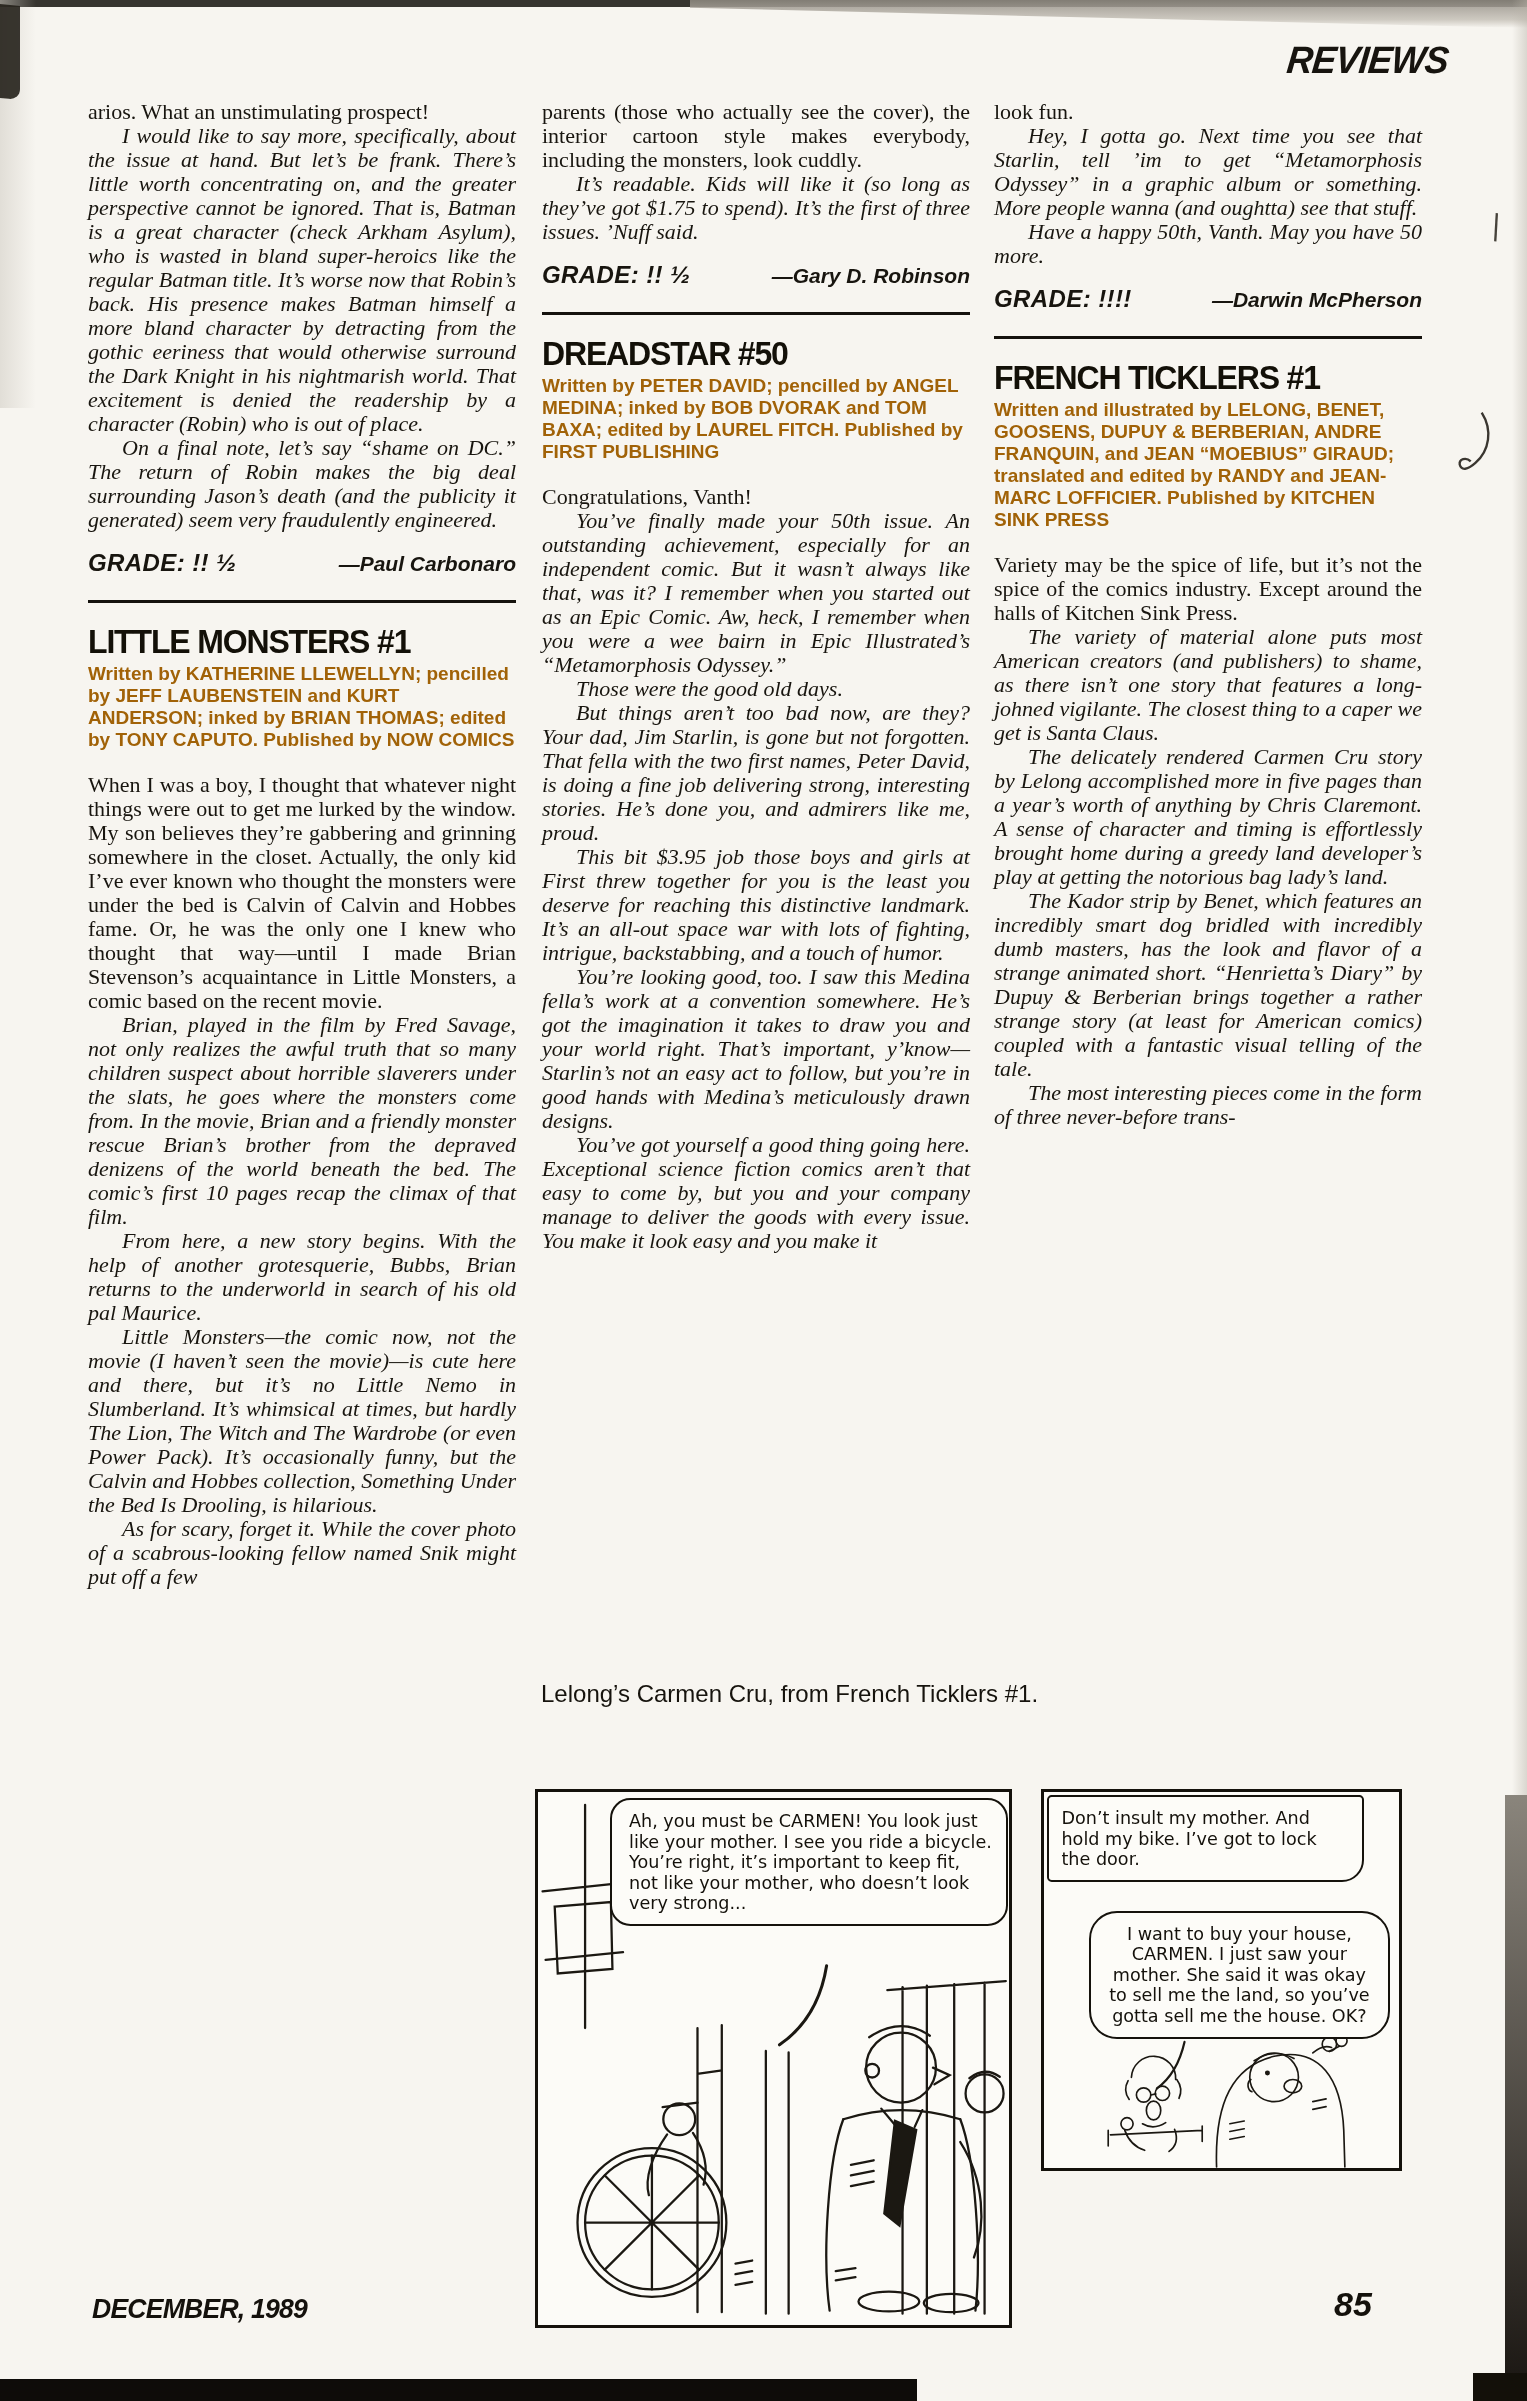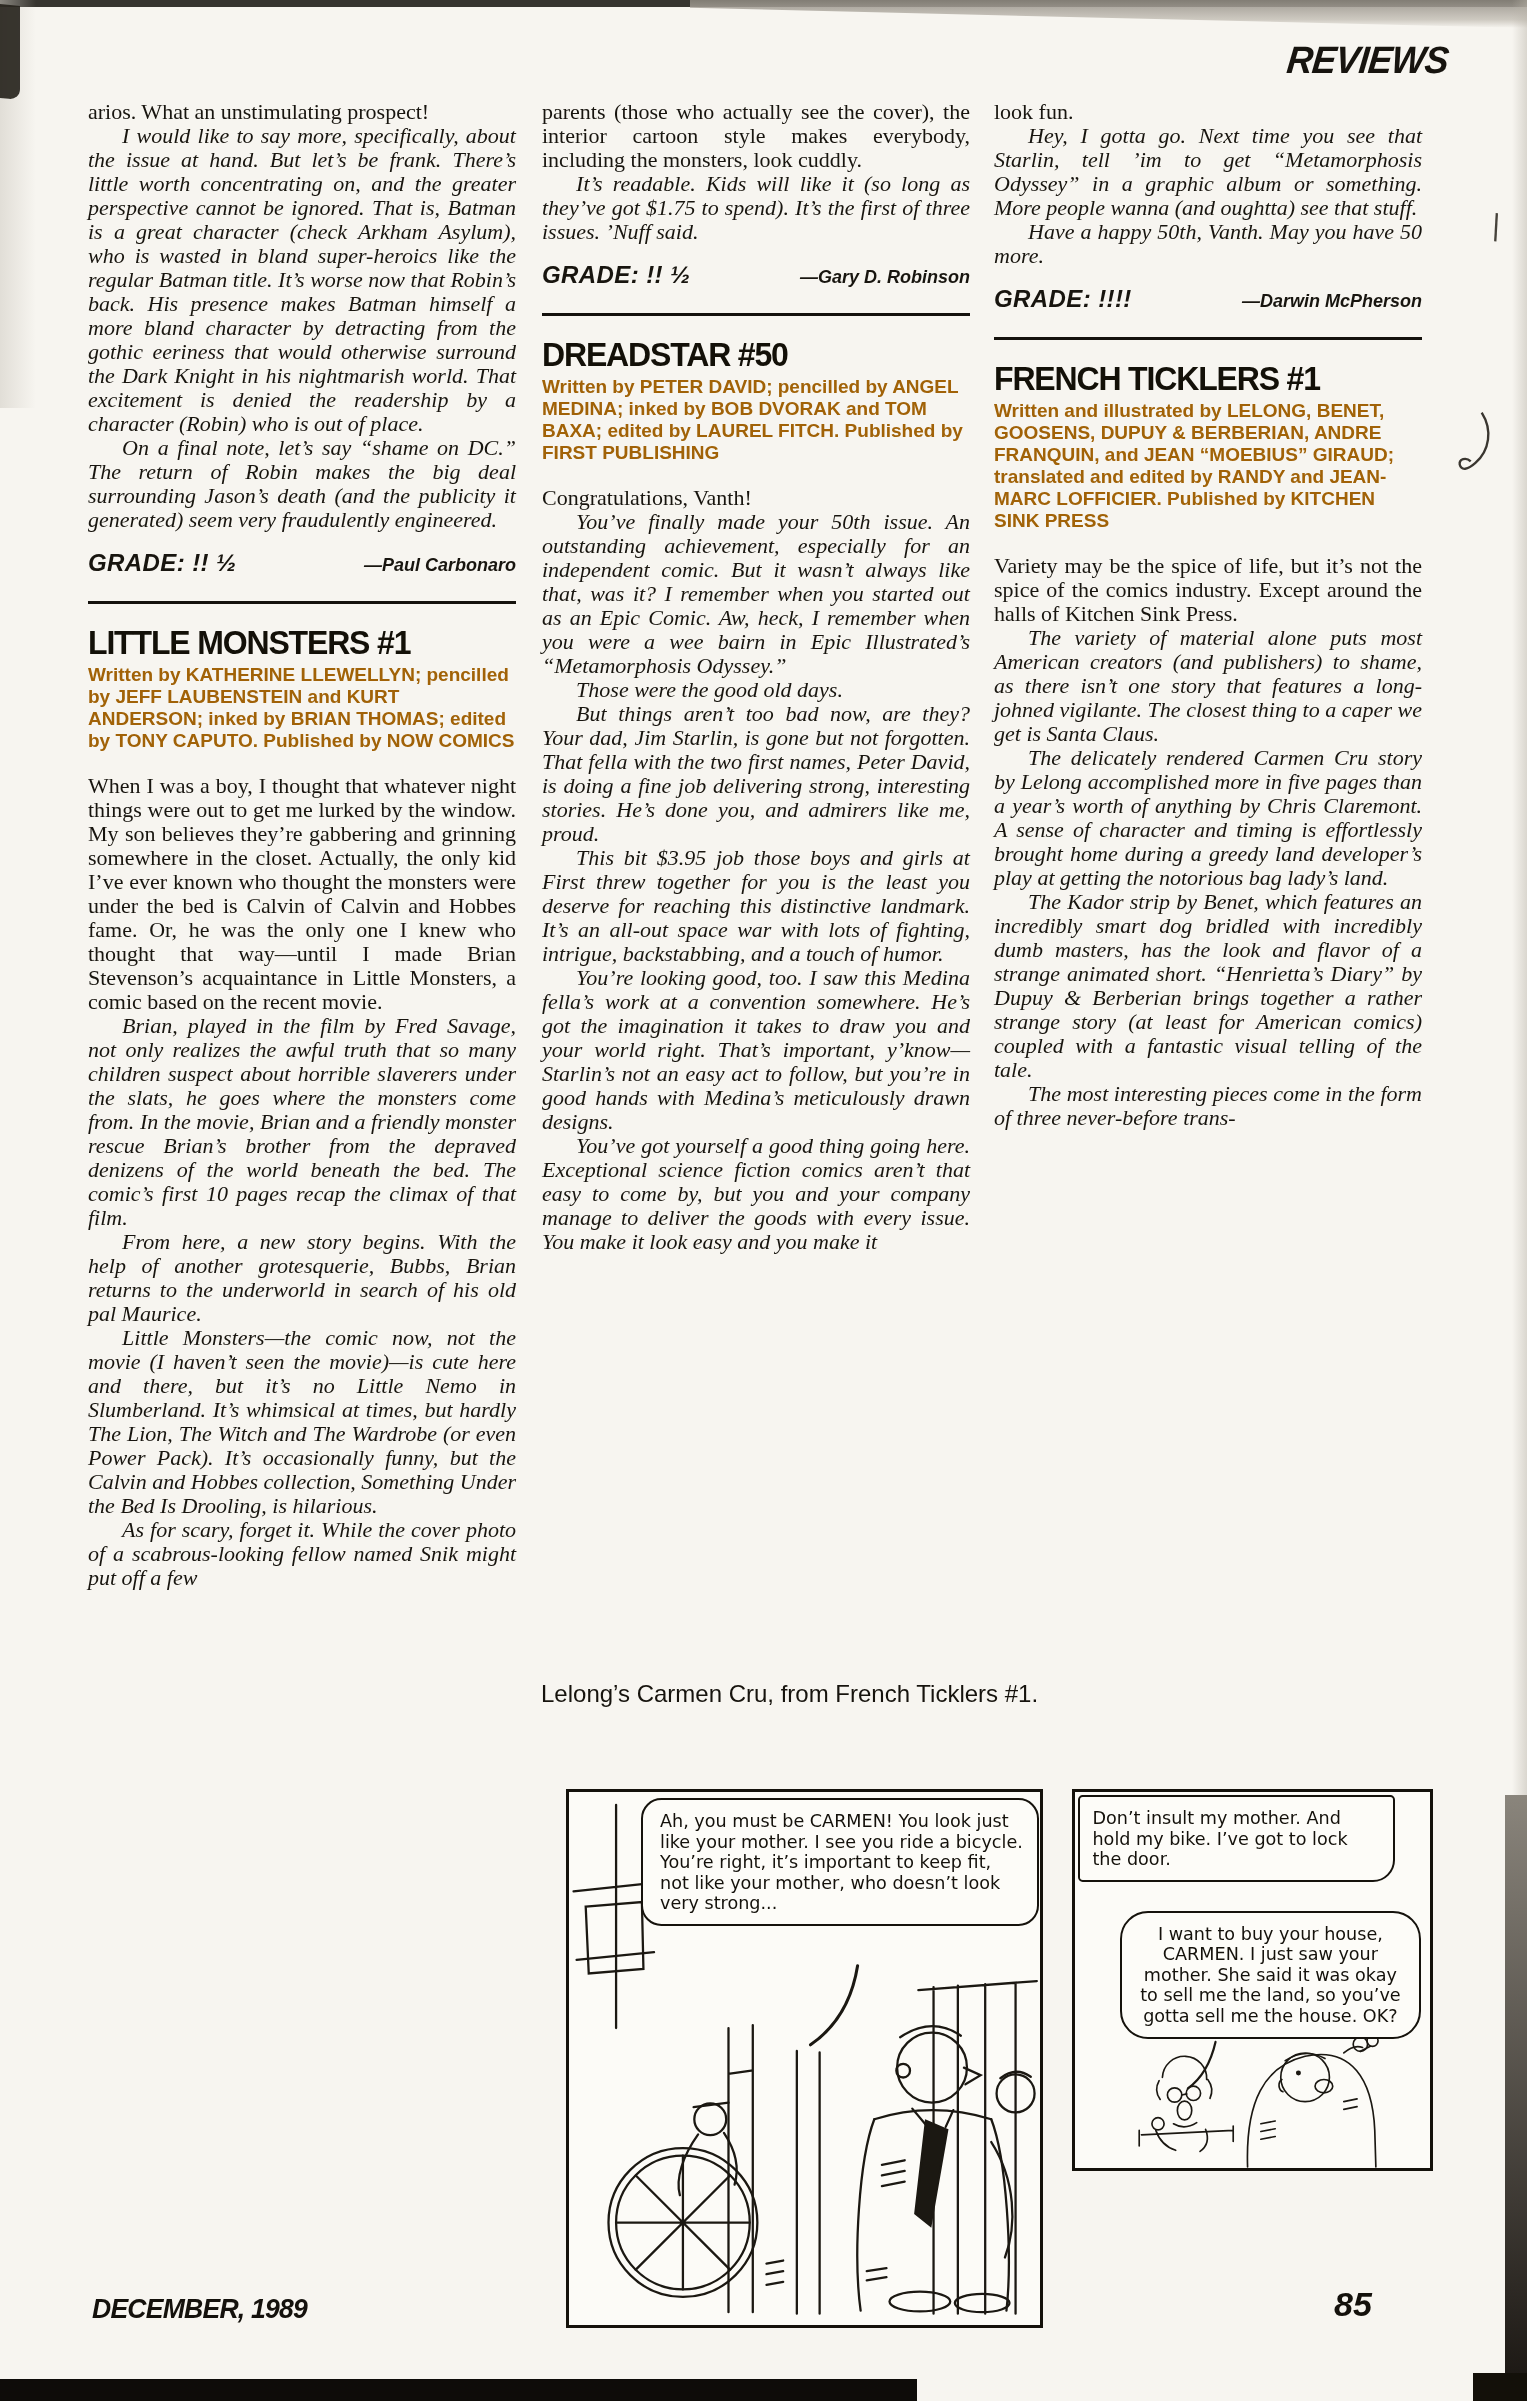--- a/index.html
+++ b/index.html
@@ -49,36 +49,36 @@
   .col{position:absolute;top:100px;width:428px;font-size:22px;line-height:24px;
        text-align:justify;color:#18150f;}
   #col1{left:88px;} #col2{left:542px;} #col3{left:994px;}
   .para{margin:0;}
   .para + .para{text-indent:1.55em;font-style:italic;}
   .review-body .para:first-child{text-indent:0;}
   .grade-row{display:flex;justify-content:space-between;align-items:baseline;
     font-family:"Liberation Sans",sans-serif;font-weight:bold;font-style:italic;
     margin:19px 0 4.7px;}
   .grade-label{font-size:24px;letter-spacing:0.4px;}
-  .grade-author{font-size:18px;}
+  .grade-author{font-size:21px;}
   .rule{border:none;border-top:3.9px solid #15120d;margin:23.5px 0 27px;}
   .review-title{
     font-family:"Liberation Sans",sans-serif;font-weight:bold;
     font-size:33px;letter-spacing:-1.2px;margin:0 0 9.4px;color:#131008;
     transform:scaleX(.97);transform-origin:left;white-space:nowrap;}
   .credits{
     font-family:"Liberation Sans",sans-serif;font-weight:bold;
     font-size:19px;line-height:22px;margin:0 0 22px;text-align:left;color:#a16207;}
 
   
   .comic-caption{
     position:absolute;top:1680px;left:541px;width:768px;
     font-family:"Liberation Sans",sans-serif;font-size:24px;color:#16130d;}
   .comic-caption .it{}
-  .comic{position:absolute;top:1789px;left:554px;width:867px;height:539px;
+  .comic{position:absolute;top:1789px;left:523px;width:867px;height:539px;
     display:flex;gap:29px;padding-left:12px;}
   .panel{position:relative;background:#fcfbf7;border:3.1px solid #14110b;box-sizing:border-box;}
   .panel-1{width:486px;height:539px;}
   .panel-2{width:368px;height:382px;}
   .panel svg{position:absolute;inset:0;width:100%;height:100%;}
   .bubble{
     position:absolute;background:#fdfcf8;border:2.4px solid #15120c;
     font-family:"DejaVu Sans",sans-serif;font-size:17.6px;line-height:20.4px;
     color:#14110b;padding:11px 12.5px;box-sizing:border-box;}
   .bubble-1{top:6.3px;left:72px;width:398px;border-radius:20.4px;padding-left:17px;}

